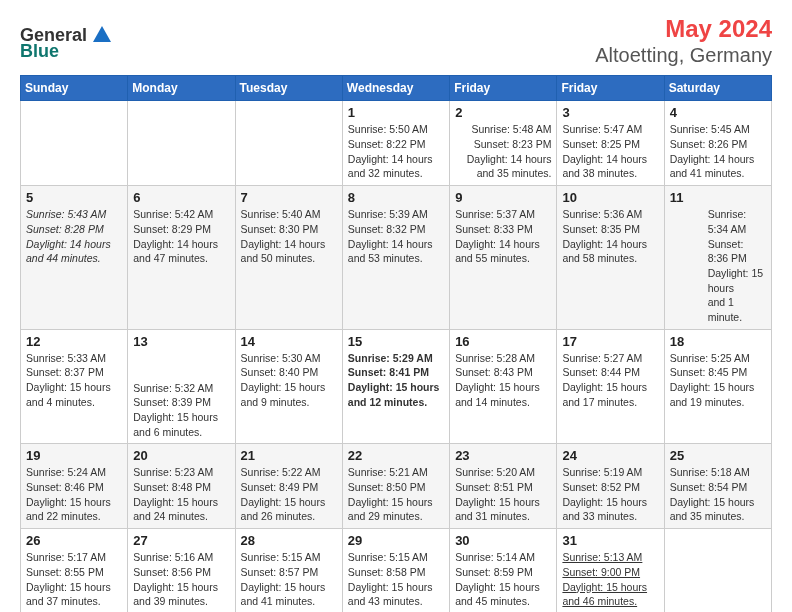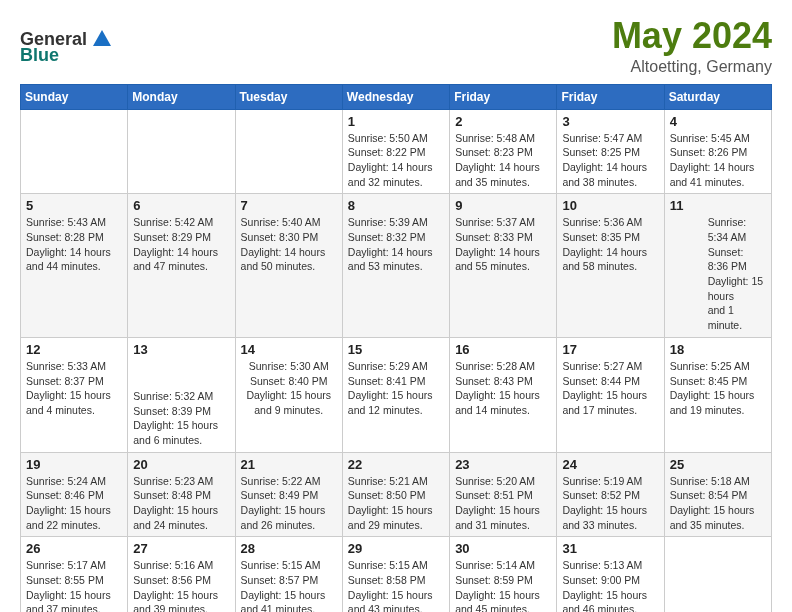--- a/index.html
+++ b/index.html
@@ -41,27 +41,27 @@
     }
     .logo-icon {
       margin-left: 4px;
       width: 22px;
       height: 22px;
     }
     .title-block {
       text-align: right;
     }
     .month-title {
-      font-size: 36px;
-      font-weight: bold;
-      color: #4d7c0f;
+      font-size: 24px;
+      font-weight: bold;
+      color: #ef4444;
       line-height: 1.1;
     }
     .location-title {
-      font-size: 16px;
+      font-size: 20px;
       color: #555;
       margin-top: 2px;
     }
     .calendar-table {
       width: 100%;
       border-collapse: collapse;
       font-size: 11px;
     }
     .calendar-table th {
       background: #2d6cc0;
@@ -142,21 +142,21 @@
           <td class="empty-cell" style="background: rgb(255, 255, 255);"></td>
           <td>
             <span class="day-number">1</span>
             <div class="day-info" style="white-space: pre-line;">Sunrise: 5:50 AM
 Sunset: 8:22 PM
 Daylight: 14 hours
 and 32 minutes.</div>
           </td>
           <td>
             <span class="day-number">2</span>
-            <div class="day-info" style="white-space: pre-line;">Sunrise: 5:48 AM
+            <div class="day-info" style="white-space: pre-line; text-align: right;">Sunrise: 5:48 AM
 Sunset: 8:23 PM
 Daylight: 14 hours
 and 35 minutes.</div>
           </td>
           <td>
             <span class="day-number">3</span>
             <div class="day-info" style="white-space: pre-line;">Sunrise: 5:47 AM
 Sunset: 8:25 PM
 Daylight: 14 hours
 and 38 minutes.</div>
@@ -165,21 +165,21 @@
             <span class="day-number">4</span>
             <div class="day-info" style="white-space: pre-line;">Sunrise: 5:45 AM
 Sunset: 8:26 PM
 Daylight: 14 hours
 and 41 minutes.</div>
           </td>
         </tr>
         <tr class="row-even">
           <td>
             <span class="day-number">5</span>
-            <div class="day-info" style="white-space: pre-line;">Sunrise: 5:43 AM
+            <div class="day-info" style="white-space: pre-line; font-style: italic;">Sunrise: 5:43 AM
 Sunset: 8:28 PM
 Daylight: 14 hours
 and 44 minutes.</div>
           </td>
           <td>
             <span class="day-number">6</span>
             <div class="day-info" style="white-space: pre-line;">Sunrise: 5:42 AM
 Sunset: 8:29 PM
 Daylight: 14 hours
 and 47 minutes.</div>
@@ -230,28 +230,28 @@
           </td>
           <td>
             <span class="day-number">13</span>
             <div class="day-info" style="white-space: pre-line; margin-top: 32px;">Sunrise: 5:32 AM
 Sunset: 8:39 PM
 Daylight: 15 hours
 and 6 minutes.</div>
           </td>
           <td>
             <span class="day-number">14</span>
-            <div class="day-info" style="white-space: pre-line; text-align: center;">Sunrise: 5:30 AM
+            <div class="day-info" style="white-space: pre-line;">Sunrise: 5:30 AM
 Sunset: 8:40 PM
 Daylight: 15 hours
 and 9 minutes.</div>
           </td>
           <td>
             <span class="day-number">15</span>
-            <div class="day-info" style="white-space: pre-line;">Sunrise: 5:29 AM
+            <div class="day-info" style="white-space: pre-line; font-weight: bold;">Sunrise: 5:29 AM
 Sunset: 8:41 PM
 Daylight: 15 hours
 and 12 minutes.</div>
           </td>
           <td>
             <span class="day-number">16</span>
             <div class="day-info" style="white-space: pre-line;">Sunrise: 5:28 AM
 Sunset: 8:43 PM
 Daylight: 15 hours
 and 14 minutes.</div>
@@ -353,21 +353,21 @@
           </td>
           <td>
             <span class="day-number">30</span>
             <div class="day-info" style="white-space: pre-line;">Sunrise: 5:14 AM
 Sunset: 8:59 PM
 Daylight: 15 hours
 and 45 minutes.</div>
           </td>
           <td>
             <span class="day-number">31</span>
-            <div class="day-info" style="white-space: pre-line;">Sunrise: 5:13 AM
+            <div class="day-info" style="white-space: pre-line; text-decoration: underline;">Sunrise: 5:13 AM
 Sunset: 9:00 PM
 Daylight: 15 hours
 and 46 minutes.</div>
           </td>
           <td class="empty-cell" style="background: rgb(255, 255, 255);"></td>
         </tr>
       </tbody>
   </table>
 </div>
 

